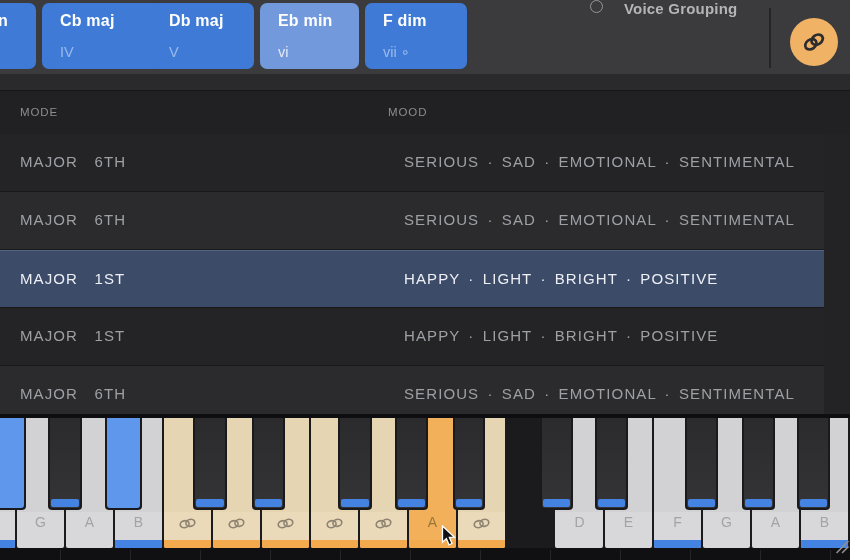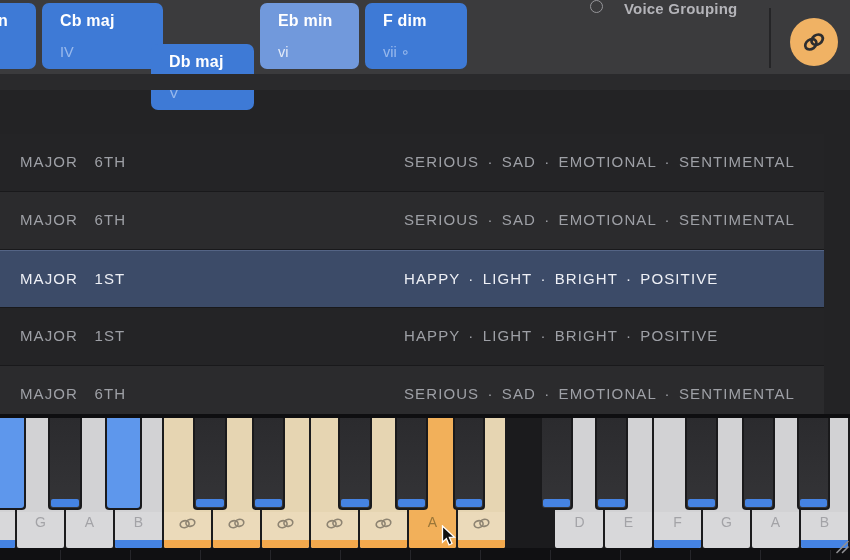--- a/index.html
+++ b/index.html
@@ -63,21 +63,21 @@
   <div class="topbar">
     <div id="chordButtons">
         <div class="chord-btn" style="left: -20px; width: 56px;">
           <span class="cname">n</span>
           <span class="cnum"></span>
         </div>
         <div class="chord-btn" style="left: 42px; width: 121px;">
           <span class="cname">Cb maj</span>
           <span class="cnum">IV</span>
         </div>
-        <div class="chord-btn" style="left: 151px; width: 103px; margin-top: 41px;">
+        <div class="chord-btn" style="left: 151px; width: 103px;">
           <span class="cname">Db maj</span>
           <span class="cnum">V</span>
         </div>
         <div class="chord-btn active" style="left: 260px; width: 99px;">
           <span class="cname">Eb min</span>
           <span class="cnum">vi</span>
         </div>
         <div class="chord-btn" style="left: 365px; width: 102px;">
           <span class="cname">F dim</span>
           <span class="cnum">vii ∘</span>
@@ -94,20 +94,24 @@
           <g transform="rotate(-36 12 12)" fill="none" stroke="currentColor" stroke-width="2.5">
             <ellipse cx="8.4" cy="12" rx="5.6" ry="4.3"></ellipse>
             <ellipse cx="15.6" cy="12" rx="5.6" ry="4.3"></ellipse>
           </g>
         </svg>
       </span>
     </button>
   </div>
   <div class="topband"></div>
 
+  <div class="thead">
+    <span class="col-mode">MODE</span>
+    <span class="col-mood">MOOD</span>
+  </div>
   <div id="rows">
       <div class="row dark" style="top: 134px;">
         <span class="mode">MAJOR  6TH</span>
         <span class="mood">SERIOUS · SAD · EMOTIONAL · SENTIMENTAL</span>
       </div>
       <div class="row light" style="top: 192px;">
         <span class="mode">MAJOR  6TH</span>
         <span class="mood">SERIOUS · SAD · EMOTIONAL · SENTIMENTAL</span>
       </div>
       <div class="row selected" style="top: 250px;">

